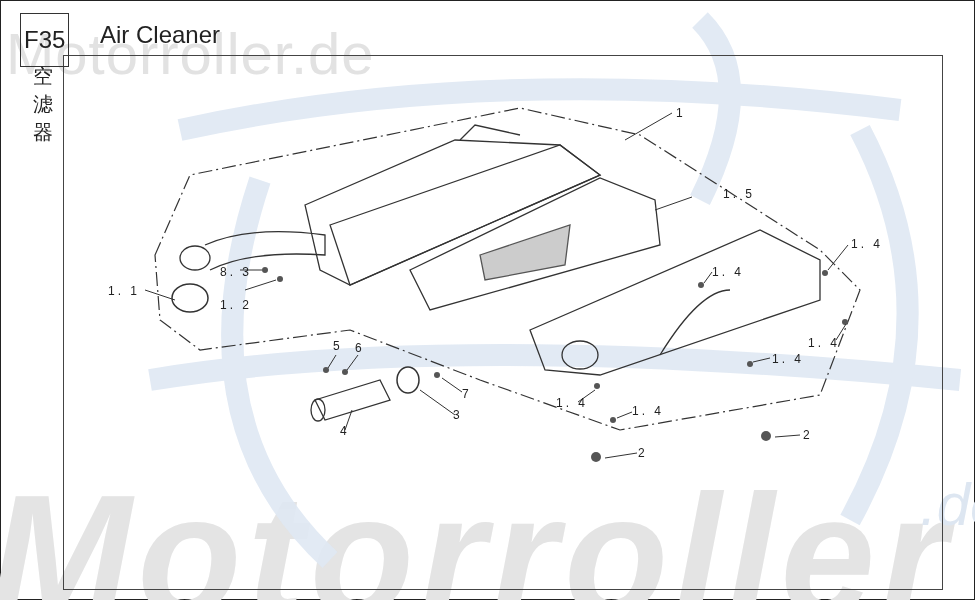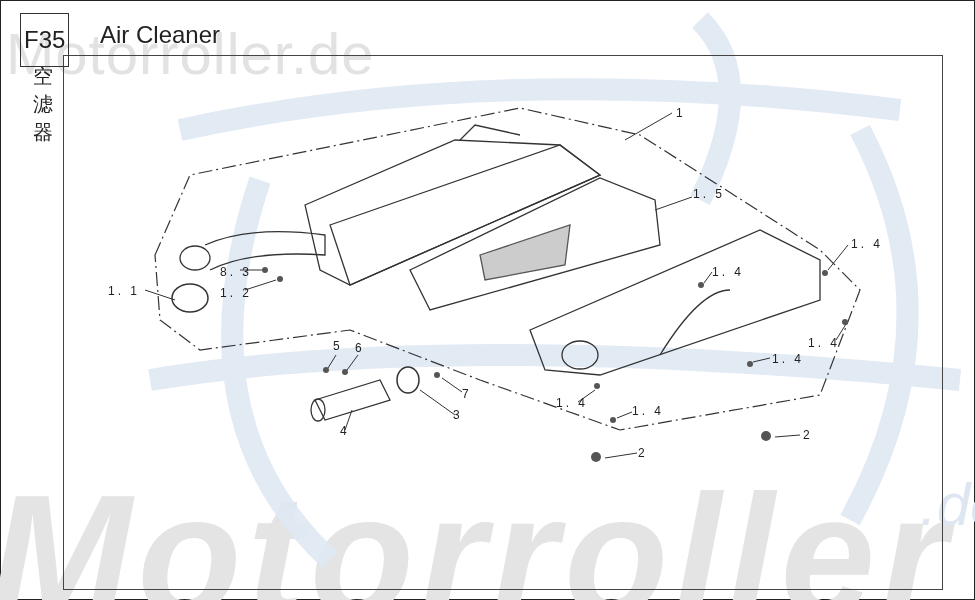--- a/index.html
+++ b/index.html
@@ -107,28 +107,28 @@
 <div class="code">F35</div>
 <div class="title">Air Cleaner</div>
 <div class="cn">
   <div>空</div>
   <div>滤</div>
   <div>器</div>
 </div>
 
 <div class="lbl" style="left:676px;top:106px">1</div>
 <div class="lbl" style="left:108px;top:284px">1. 1</div>
-<div class="lbl" style="left:220px;top:286px">1. 2</div>
+<div class="lbl" style="left:220px;top:298px">1. 2</div>
 <div class="lbl" style="left:220px;top:265px">8. 3</div>
 <div class="lbl" style="left:851px;top:237px">1. 4</div>
 <div class="lbl" style="left:712px;top:265px">1. 4</div>
 <div class="lbl" style="left:808px;top:336px">1. 4</div>
 <div class="lbl" style="left:772px;top:352px">1. 4</div>
 <div class="lbl" style="left:556px;top:396px">1. 4</div>
 <div class="lbl" style="left:632px;top:404px">1. 4</div>
-<div class="lbl" style="left:693px;top:187px">1. 5</div>
+<div class="lbl" style="left:723px;top:187px">1. 5</div>
 <div class="lbl" style="left:803px;top:428px">2</div>
 <div class="lbl" style="left:638px;top:446px">2</div>
 <div class="lbl" style="left:453px;top:408px">3</div>
 <div class="lbl" style="left:340px;top:424px">4</div>
 <div class="lbl" style="left:333px;top:339px">5</div>
 <div class="lbl" style="left:355px;top:341px">6</div>
 <div class="lbl" style="left:462px;top:387px">7</div>
 
 </body></html>

